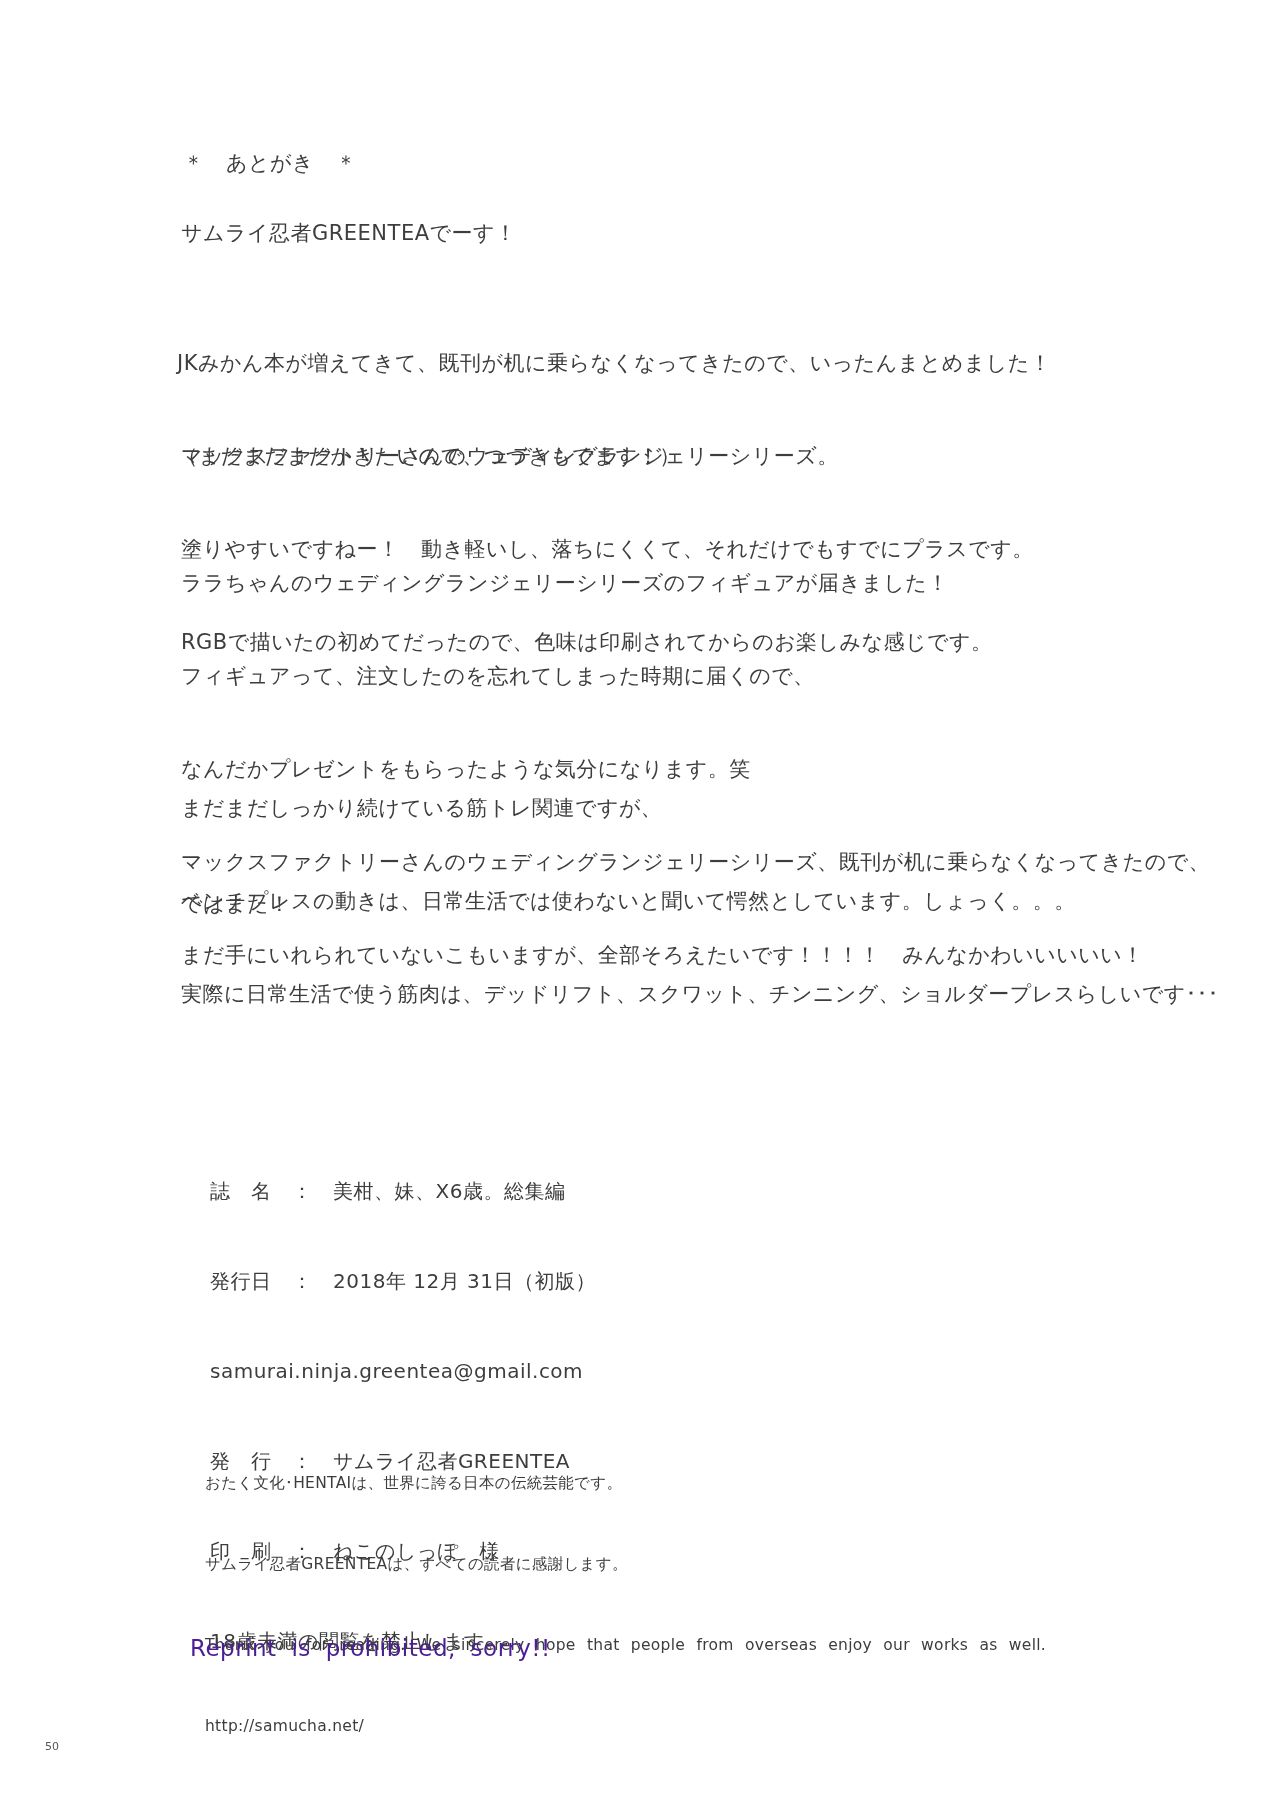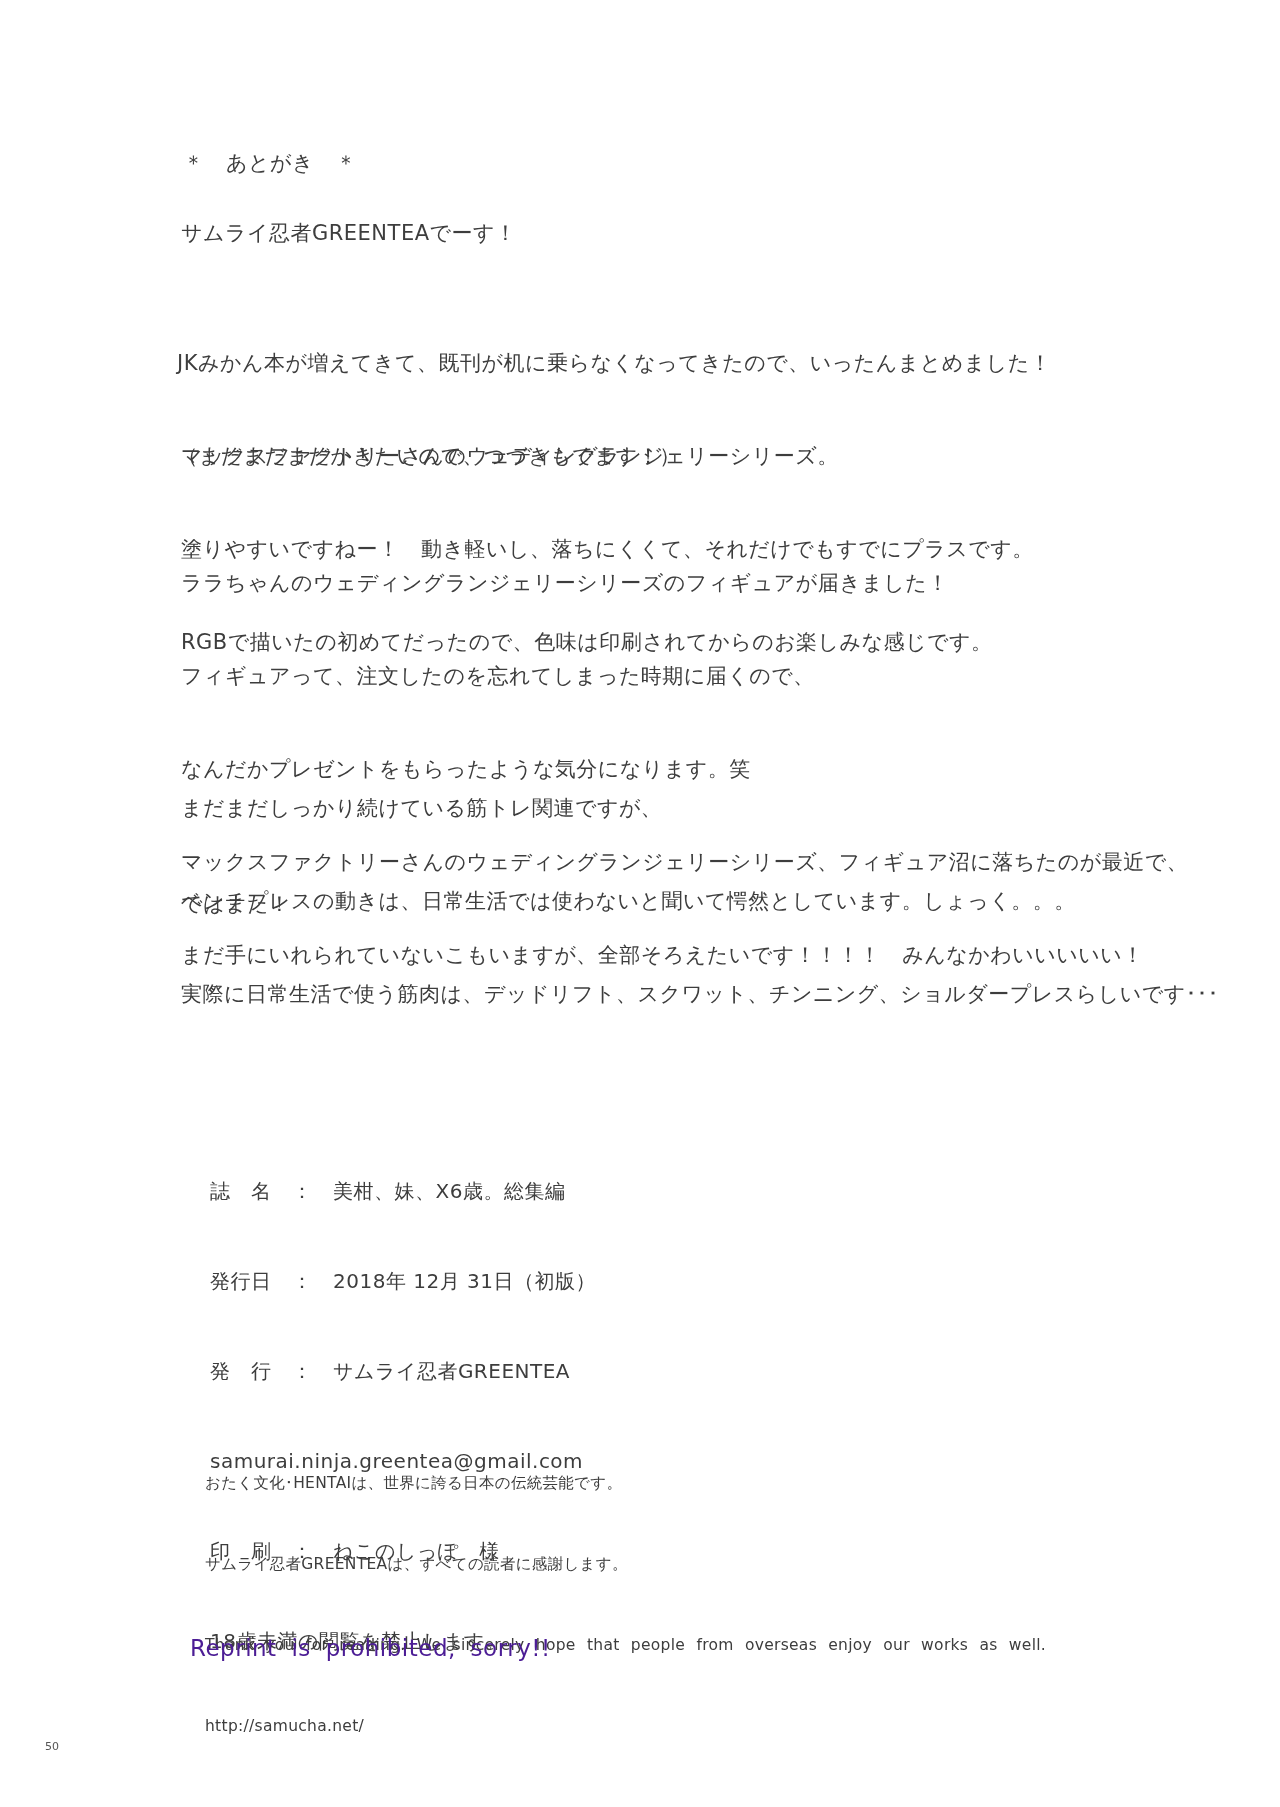--- a/index.html
+++ b/index.html
@@ -80,37 +80,37 @@
 <div class="abs jp para-2">
   <div>マックスファクトリーさんのウェディングランジェリーシリーズ。</div>
   <div>塗りやすいですねー！　動き軽いし、落ちにくくて、それだけでもすでにプラスです。</div>
   <div>RGBで描いたの初めてだったので、色味は印刷されてからのお楽しみな感じです。</div>
 </div>
 
 <div class="abs jp para-3">
   <div>ララちゃんのウェディングランジェリーシリーズのフィギュアが届きました！</div>
   <div>フィギュアって、注文したのを忘れてしまった時期に届くので、</div>
   <div>なんだかプレゼントをもらったような気分になります。笑</div>
-  <div>マックスファクトリーさんのウェディングランジェリーシリーズ、フィギュア沼に落ちたのが最近で、</div>
+  <div>マックスファクトリーさんのウェディングランジェリーシリーズ、既刊が机に乗らなくなってきたので、</div>
   <div>まだ手にいれられていないこもいますが、全部そろえたいです！！！！　みんなかわいいいいい！</div>
 </div>
 
 <div class="abs jp para-4">
   <div>まだまだしっかり続けている筋トレ関連ですが、</div>
   <div>ベンチプレスの動きは、日常生活では使わないと聞いて愕然としています。しょっく。。。</div>
   <div>実際に日常生活で使う筋肉は、デッドリフト、スクワット、チンニング、ショルダープレスらしいです･･･</div>
 </div>
 
 <div class="abs jp closing">ではまた！</div>
 
 <div class="abs colophon">
   <div>誌　名　：　美柑、妹、X6歳。総集編</div>
   <div>発行日　：　2018年 12月 31日（初版）</div>
+  <div>samurai.ninja.greentea@gmail.com</div>
   <div>発　行　：　サムライ忍者GREENTEA</div>
-  <div>samurai.ninja.greentea@gmail.com</div>
   <div>印　刷　：　ねこのしっぽ　様</div>
   <div>18歳未満の閲覧を禁止します。</div>
 </div>
 
 <div class="abs notes">
   <div>おたく文化･HENTAIは、世界に誇る日本の伝統芸能です。</div>
   <div>サムライ忍者GREENTEAは、すべての読者に感謝します。</div>
   <div class="en">Thank you for reading. We sincerely hope that people from overseas enjoy our works as well.</div>
   <div class="en">http://samucha.net/</div>
 </div>

